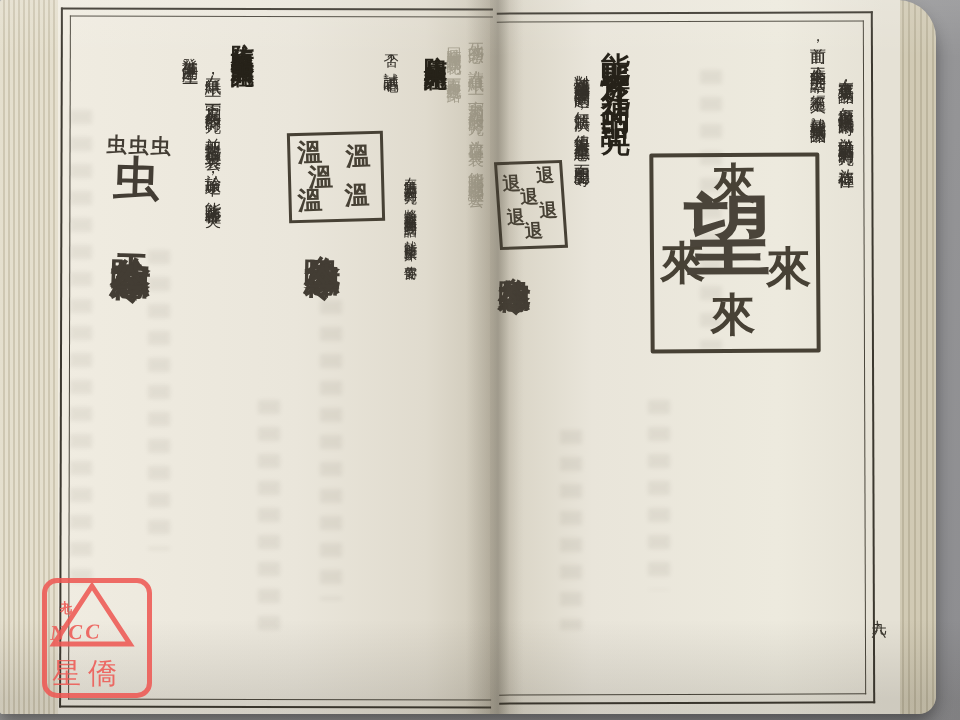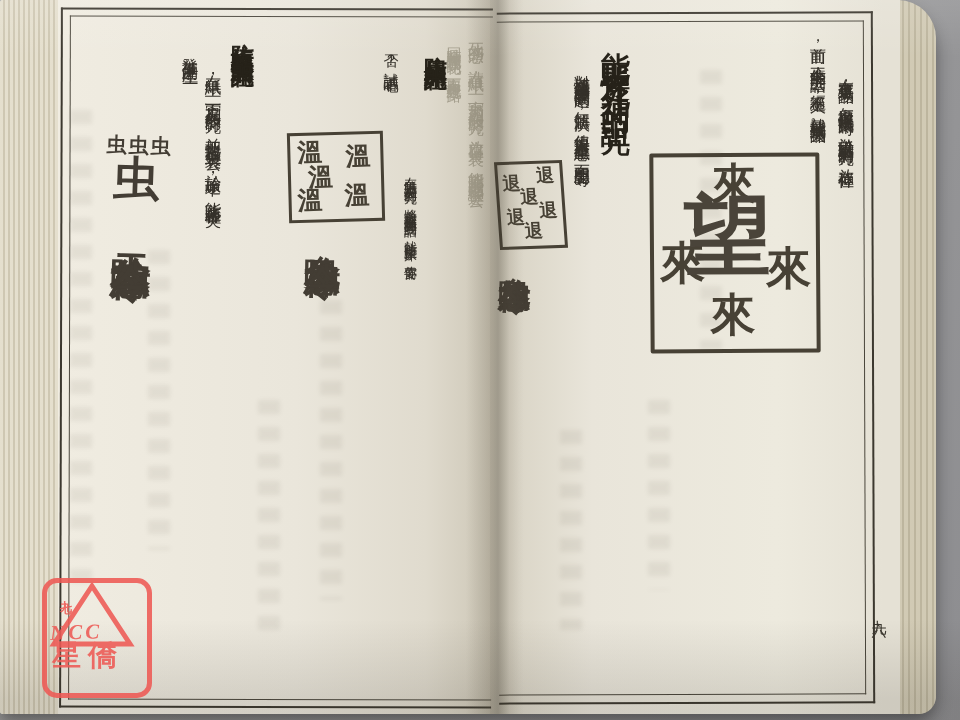--- a/index.html
+++ b/index.html
@@ -92,21 +92,21 @@
       background:repeating-linear-gradient(180deg,#6b6456 0 14px,transparent 14px 27px);}
   
   #wm{position:absolute;left:30px;top:574px;width:120px;height:122px;z-index:40;opacity:.88;}
   #wm-rect{position:absolute;left:12px;top:4px;width:100px;height:110px;
            border:5px solid #ee5a55;border-radius:15px;}
   #wm-tri{position:absolute;left:12px;top:4px;}
   #wm-top{position:absolute;left:27px;top:16px;writing-mode:vertical-rl;text-orientation:upright;
           font-size:12px;color:#ee5a55;letter-spacing:2px;font-weight:600;}
   #wm-mid{position:absolute;left:20px;top:46px;font-size:21px;font-style:italic;font-weight:700;
           color:#ee5a55;letter-spacing:3px;transform:rotate(-2deg);font-family:"Liberation Serif",serif;}
-  #wm-bot{position:absolute;left:22px;top:62px;font-size:29px;font-weight:700;color:#ee5a55;letter-spacing:7px;}
+  #wm-bot{position:absolute;left:22px;top:80px;font-size:29px;font-weight:400;color:#ee5a55;letter-spacing:7px;}
   
   #vignette{position:absolute;inset:0;z-index:35;pointer-events:none;
       background:linear-gradient(180deg,rgba(0,0,0,0) 86%,rgba(40,36,28,.12) 97%),
                  linear-gradient(0deg,rgba(0,0,0,0) 92%,rgba(255,255,255,.10) 100%);}
 </style>
 </head>
 <body>
 
 <div id="stage">
   <div id="book">

